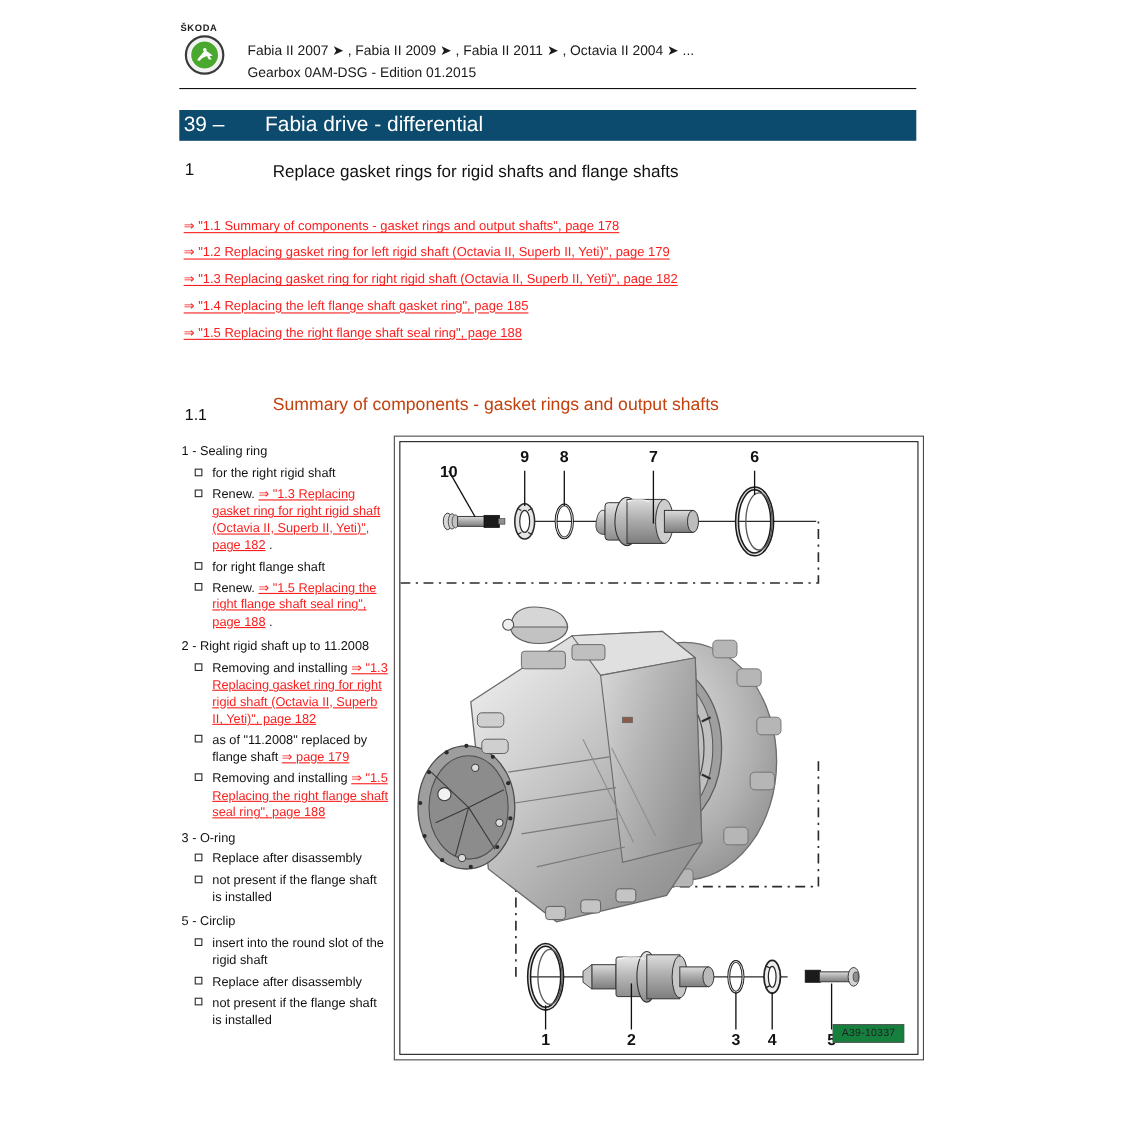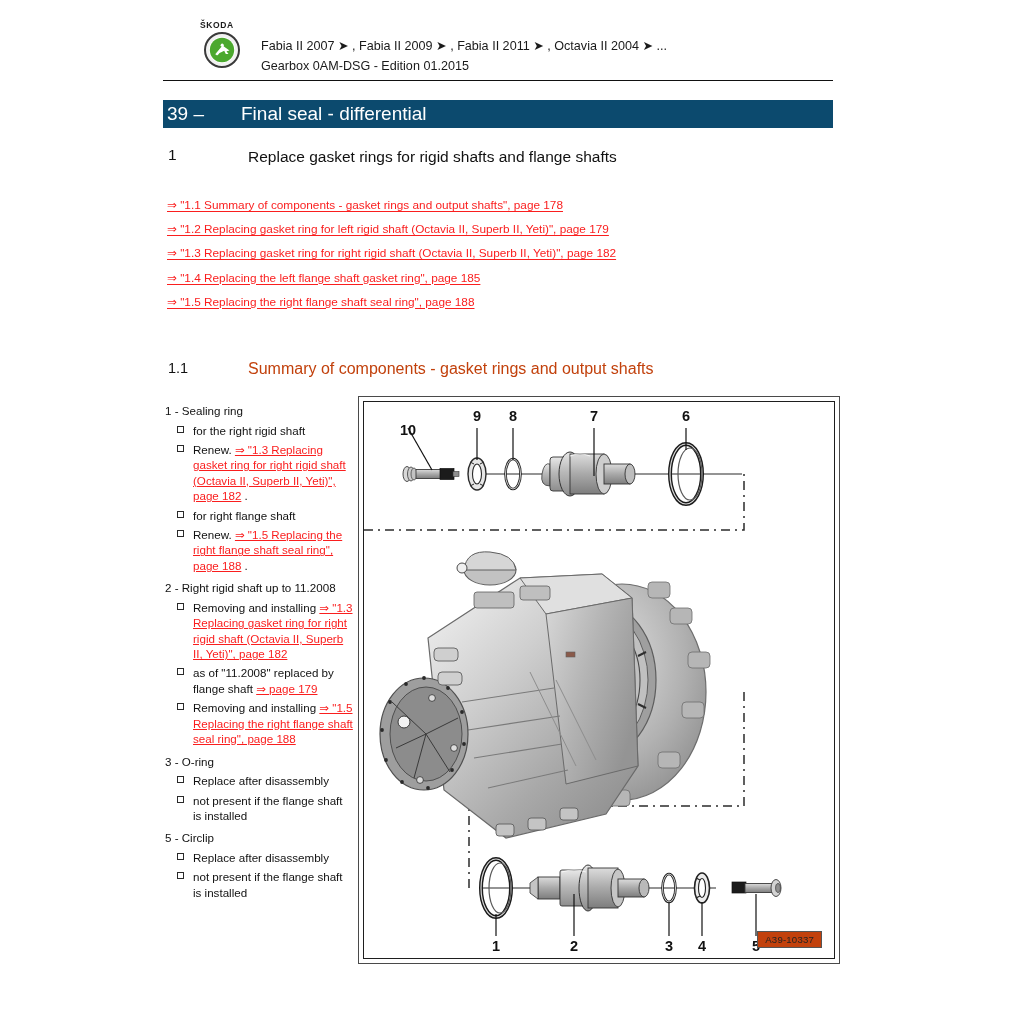--- a/index.html
+++ b/index.html
@@ -14,21 +14,21 @@
     position: relative;
     width: 1024px; height: 1024px;
     overflow: hidden;
     background: #ffffff;
   }
 
   
   .hdr {
     position: absolute;
     left: 163px; top: 20px;
-    width: 700px; height: 62px; margin-left: 36px;
+    width: 700px; height: 62px;
   }
   .hdr-logo-wrap {
     position: absolute; left: 0; top: 0;
     width: 58px; height: 58px;
   }
   .hdr-logo-word {
     position: absolute; left: 1px; top: 0px;
     font-size: 8.5px; font-weight: bold;
     letter-spacing: 0.6px;
     color: #1b1b1b;
@@ -117,21 +117,21 @@
     display: block;
   }
   .xref:last-child { margin-bottom: 0; }
 
   
   .sec11 {
     position: absolute; left: 168px; top: 360px;
     width: 620px;
   }
   .sec11-num {
-    position: absolute; left: 0; top: 0;
+    position: absolute; left: 0; top: 10px;
     font-size: 14.5px; color: #111;
   }
   .sec11-title {
     position: absolute; left: 80px; top: 0;
     font-size: 16px; color: #c2410c;
   }
 
   
   .parts-col {
     position: absolute;
@@ -185,21 +185,21 @@
     background: #ffffff;
   }
   .fig-canvas {
     position: absolute;
     left: 0; top: 0; right: 0; bottom: 0;
   }
   .fig-code {
     position: absolute;
     right: 12px; bottom: 10px;
     border: 1.2px solid #555;
-    background: #c2410c;
+    background: #15803d;
     padding: 2px 7px 2px 7px;
     font-size: 9.6px;
     color: #222;
     letter-spacing: 0.2px;
     margin-left: 25px;
   }
   .callout-num {
     position: absolute;
     font-size: 14.5px;
     font-weight: bold;
@@ -230,21 +230,21 @@
 
     <div class="hdr-lines">
       <div class="hdr-line1">Fabia II 2007 ➤ , Fabia II 2009 ➤ , Fabia II 2011 ➤ , Octavia II 2004 ➤ ...</div>
       <div class="hdr-line2">Gearbox 0AM-DSG - Edition 01.2015</div>
     </div>
   </div>
   <div class="hdr-rule"></div>
 
   <div class="chapter-band">
     <span class="chapter-num">39 –</span>
-    <span class="chapter-title">Final seal - differential</span>
+    <span class="chapter-title">Fabia drive - differential</span>
   </div>
 
   <div class="sec1">
     <span class="sec1-num">1</span>
     <span class="sec1-title">Replace gasket rings for rigid shafts and flange shafts</span>
   </div>
 
   <div class="xref-list">
     <a class="xref">⇒ "1.1 Summary of components - gasket rings and output shafts", page 178</a>
     <a class="xref">⇒ "1.2 Replacing gasket ring for left rigid shaft (Octavia II, Superb II, Yeti)", page 179</a>
@@ -272,21 +272,21 @@
         <div class="sub-item"><span class="box"></span><span>as of "11.2008" replaced by flange shaft</span> <span class="red">⇒ page 179</span></div>
         <div class="sub-item"><span class="box"></span><span>Removing and installing</span> <span class="red">⇒ "1.5 Replacing the right flange shaft seal ring", page 188</span></div>
       </div>
       <div class="part-group">
         <div class="part-head">3 - O-ring</div>
         <div class="sub-item"><span class="box"></span><span>Replace after disassembly</span></div>
         <div class="sub-item"><span class="box"></span><span>not present if the flange shaft is installed</span></div>
       </div>
       <div class="part-group">
         <div class="part-head">5 - Circlip</div>
-        <div class="sub-item"><span class="box"></span></div>
+        <div class="sub-item"><span class="box"></span><span>insert into the round slot of the rigid shaft</span></div>
         <div class="sub-item"><span class="box"></span><span>Replace after disassembly</span></div>
         <div class="sub-item"><span class="box"></span><span>not present if the flange shaft is installed</span></div>
       </div>
     </div>
 
   <div class="fig-frame">
     <div class="fig-frame-inner">
       <div class="fig-canvas">
 
         <svg width="474" height="560" viewBox="0 0 474 560">

